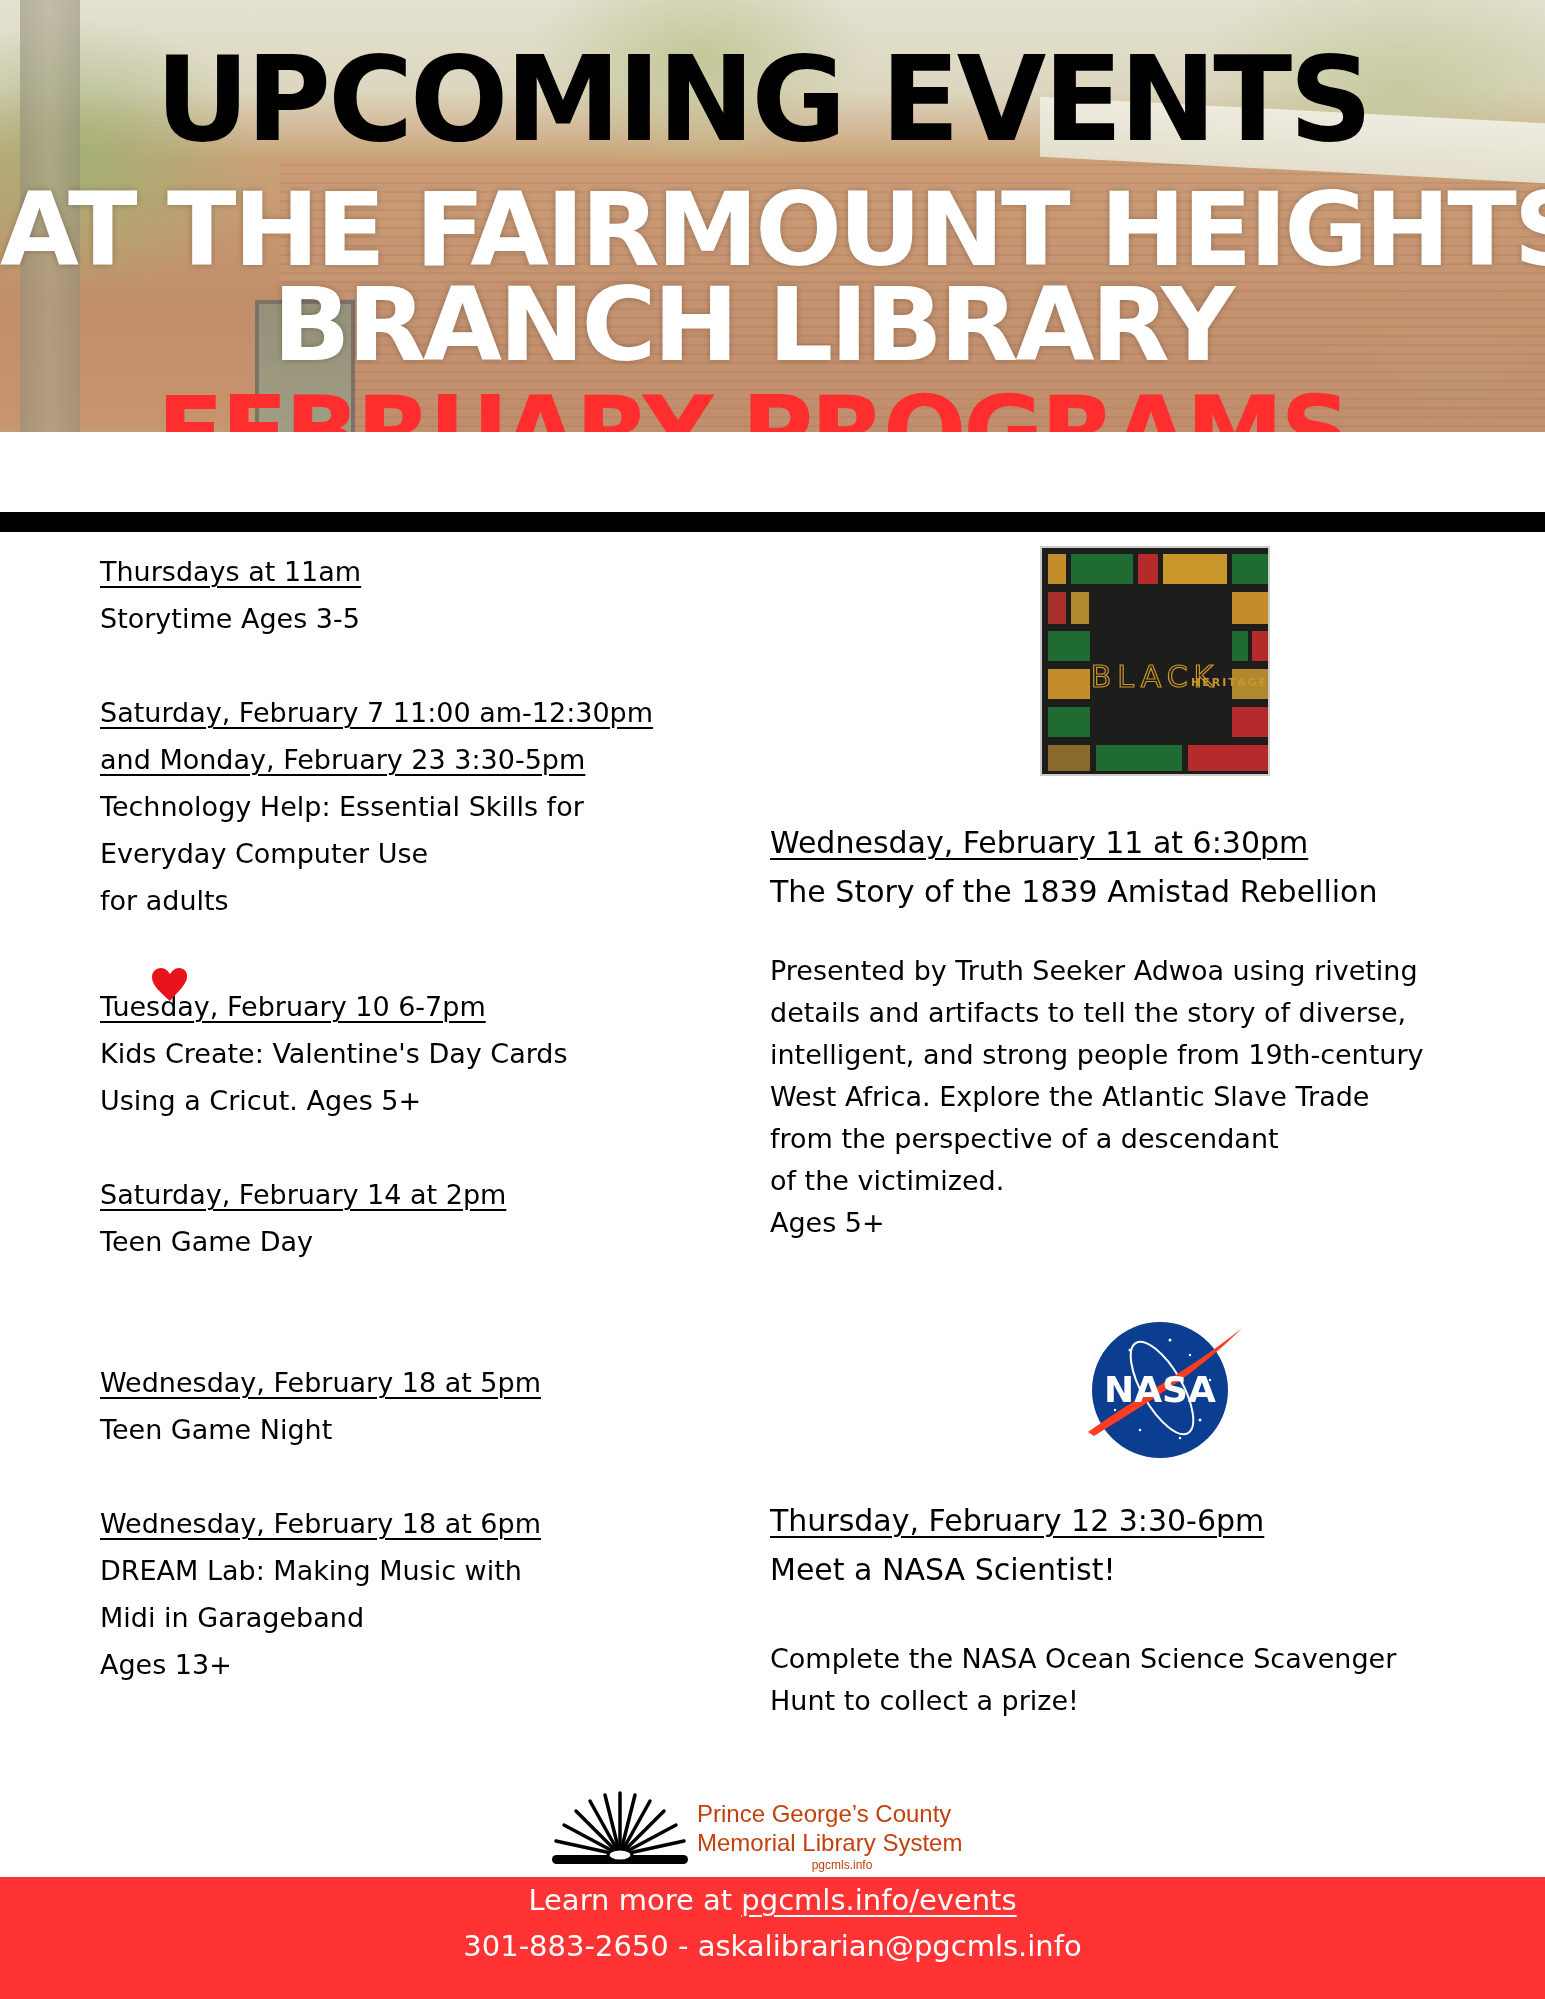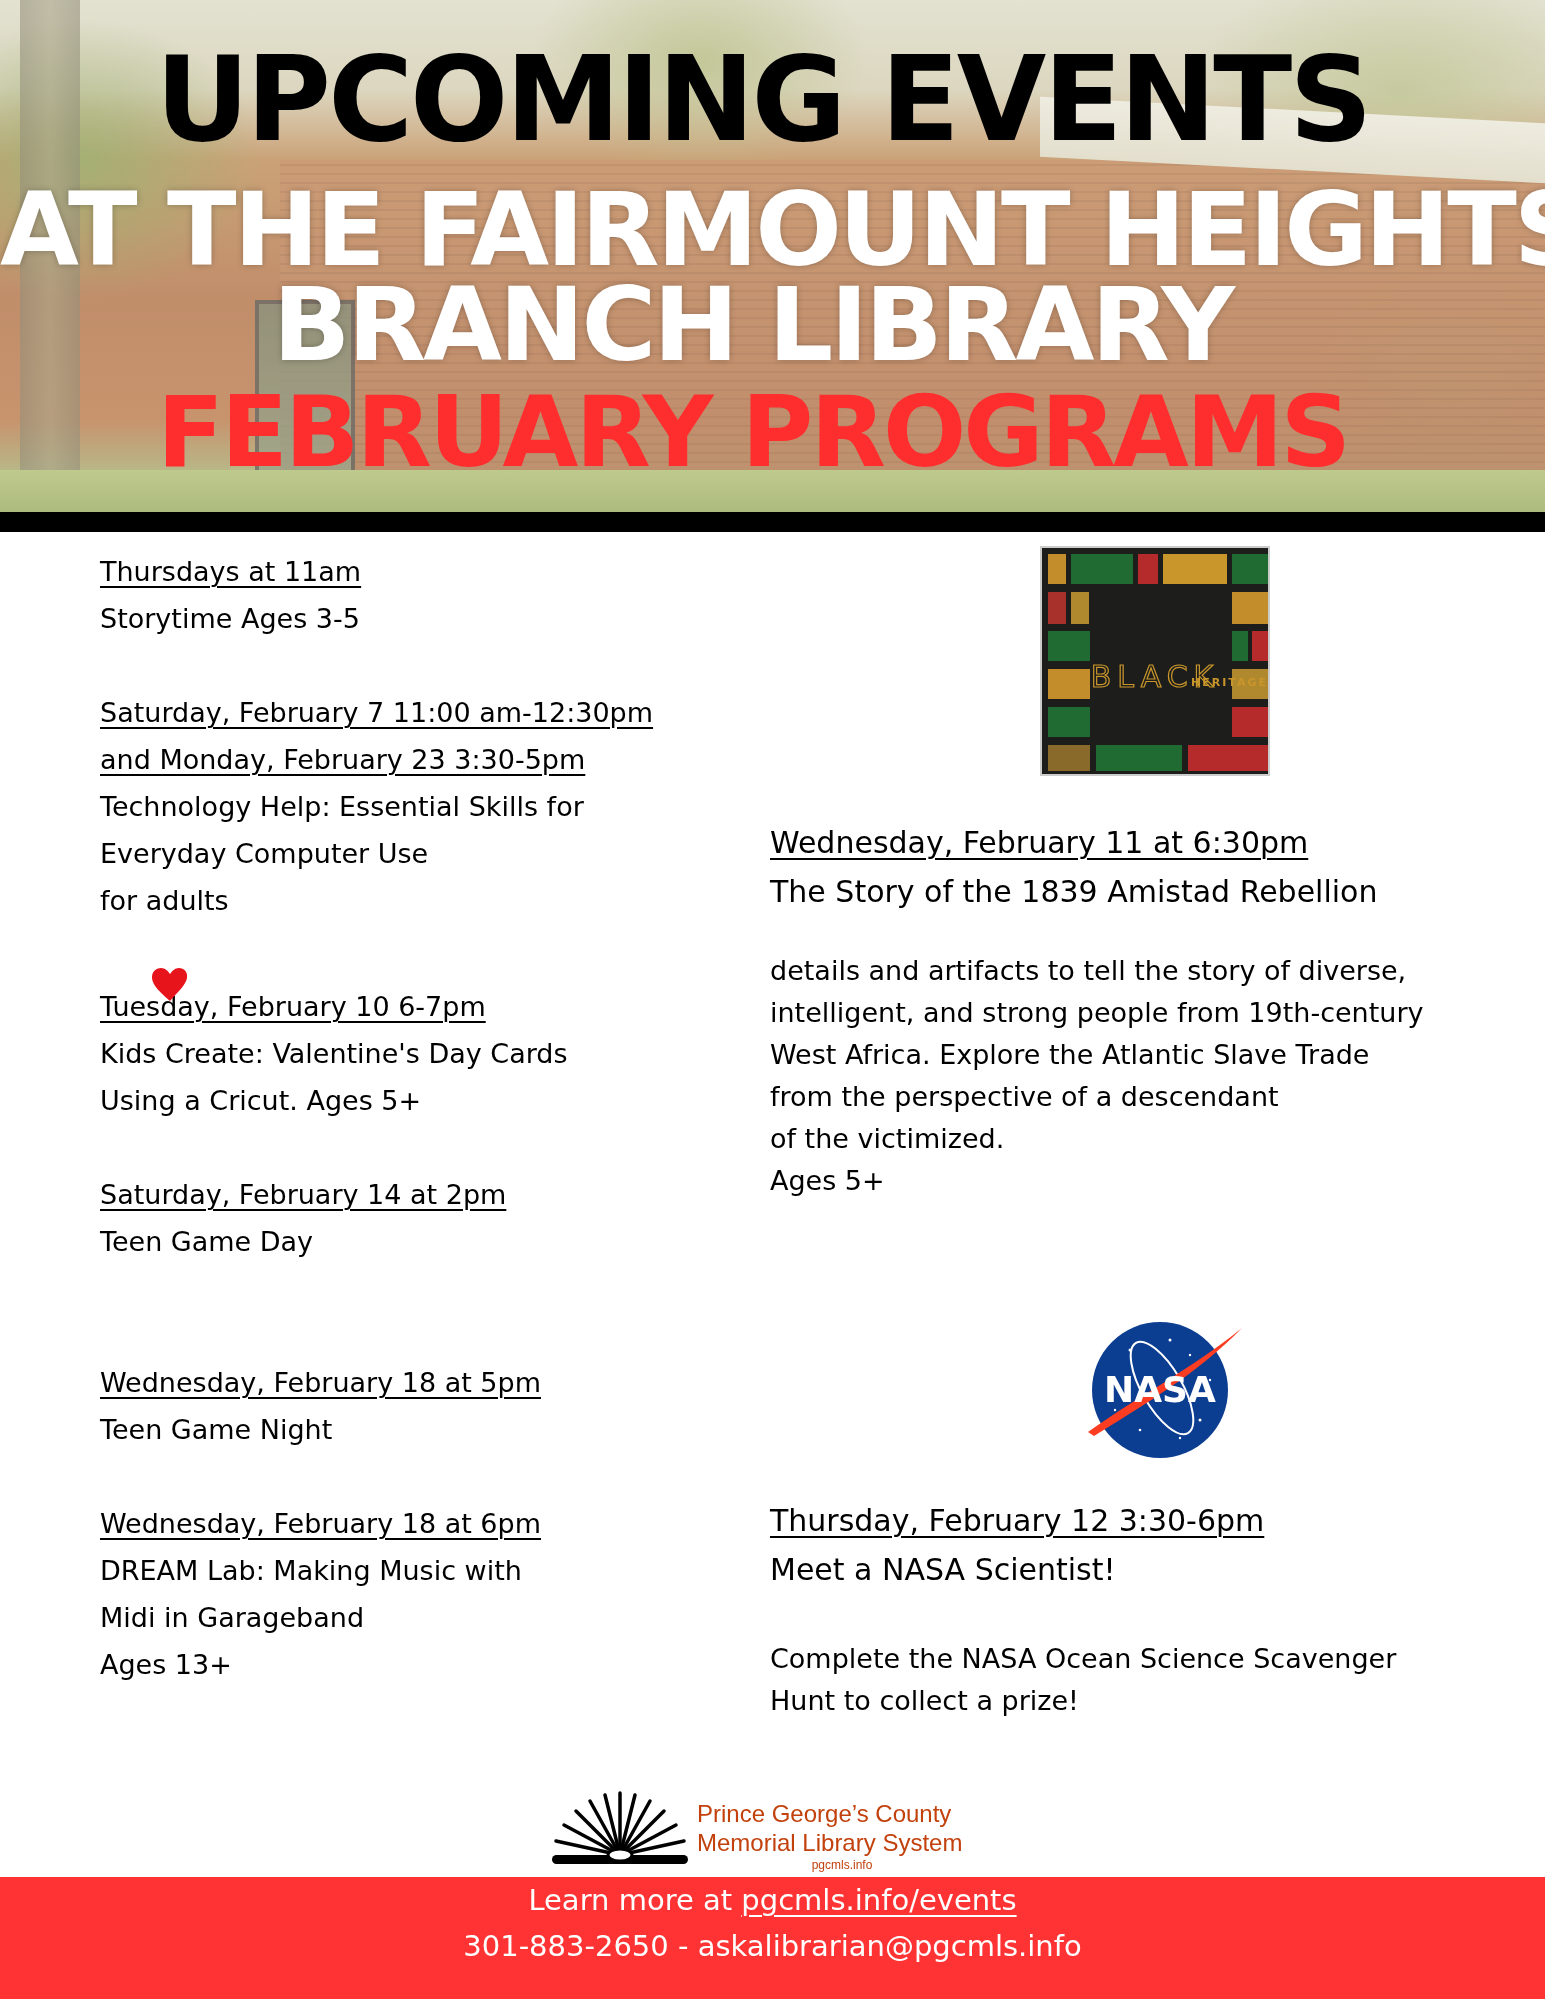--- a/index.html
+++ b/index.html
@@ -1,21 +1,21 @@
 <!DOCTYPE html>
 <html><head>
   <meta charset="utf-8">
   <style>
     * { box-sizing: border-box; margin: 0; padding: 0; }
     html, body { width: 1545px; height: 1999px; background: #ffffff; overflow: hidden; }
     body { position: relative; font-family: "DejaVu Sans", "Liberation Sans", sans-serif; color: #000; }
 
     
     .hero {
-      position: absolute; left: 0; top: 0; width: 1545px; height: 512px; overflow: hidden;
+      position: absolute; left: 0; top: 0; width: 1545px; height: 432px; overflow: hidden;
       background:
         radial-gradient(ellipse 260px 200px at 80px 160px, rgba(120,150,70,0.85), rgba(120,150,70,0) 70%),
         radial-gradient(ellipse 300px 180px at 1400px 90px, rgba(170,180,120,0.8), rgba(170,180,120,0) 70%),
         radial-gradient(ellipse 240px 160px at 700px 60px, rgba(160,170,100,0.75), rgba(160,170,100,0) 70%),
         radial-gradient(ellipse 200px 160px at 1450px 380px, rgba(140,150,80,0.7), rgba(140,150,80,0) 70%),
         linear-gradient(180deg, #d8d8c8 0px, #cfc9b0 90px, #b7804c 160px, #a9643a 300px, #b26c3e 420px, #9aa66a 480px, #a9b57a 512px);
     }
     .hero .building {
       position: absolute; left: 280px; top: 160px; width: 1265px; height: 330px;
       background:
@@ -171,20 +171,21 @@
   <div class="blk" style="left:54px;top:197px;width:86px;height:26px;background:#1f6b32"></div>
   <div class="blk" style="left:146px;top:197px;width:80px;height:26px;background:#b52a2a"></div>
   <div class="bh-title">BLACK</div>
   <div class="bh-sub">HERITAGE</div>
 </div>
 
 <div class="col col-right" style="top:818px">
   <div class="r-line date">Wednesday, February 11 at 6:30pm</div>
   <div class="r-line">The Story of the 1839 Amistad Rebellion</div>
   <div style="height:34px"></div>
+  <div class="r-desc">Presented by Truth Seeker Adwoa using riveting</div>
   <div class="r-desc">details and artifacts to tell the story of diverse,</div>
   <div class="r-desc">intelligent, and strong people from 19th-century</div>
   <div class="r-desc">West Africa. Explore the Atlantic Slave Trade</div>
   <div class="r-desc">from the perspective of a descendant</div>
   <div class="r-desc">of the victimized.</div>
   <div class="r-desc">Ages 5+</div>
 </div>
 
 <svg class="nasa" viewBox="0 0 180 150">
   <circle cx="90" cy="80" r="68" fill="#0b3d91"></circle>

